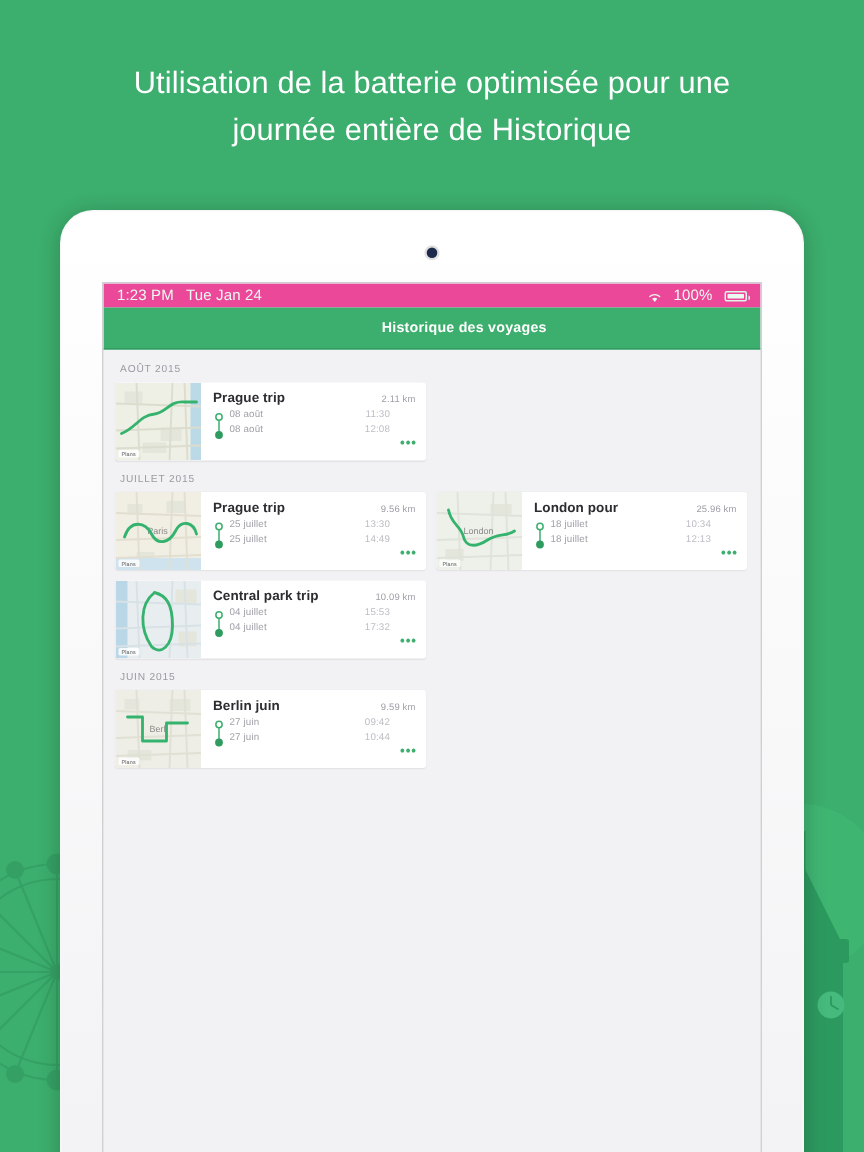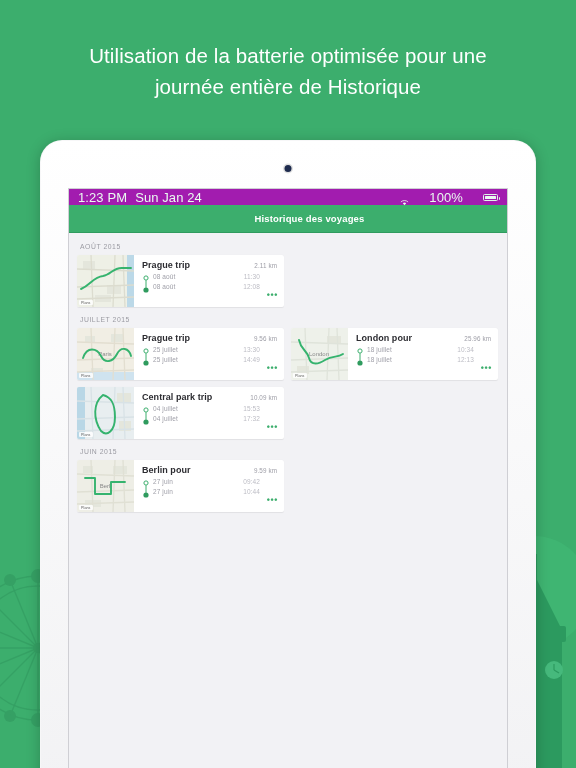--- a/index.html
+++ b/index.html
@@ -43,26 +43,26 @@
   }
   .screen {
     position:absolute; left:28px; top:48px; width:440px; height:612px;
     background:#f2f2f5; overflow:hidden;
     border-left:1px solid #cfcfd4; border-right:1px solid #cfcfd4;
     border-top:1px solid #cfcfd4;
   }
 
   
   .statusbar {
-    height:16px; background:#a21caf; color:#eafaf1;
+    height:16px; background:#ec4899; color:#eafaf1;
     display:flex; align-items:center; padding:0 9px;
-    font-size:13px; letter-spacing:.1px;
+    font-size:10px; letter-spacing:.1px;
   }
   .sb-left { display:flex; gap:8px; align-items:center; }
-  .sb-right { margin-left:auto; display:flex; gap:20px; align-items:center; }
+  .sb-right { margin-left:auto; display:flex; gap:8px; align-items:center; }
   .wifi-icon { display:inline-block; width:9px; height:7px; position:relative; }
   .batt {
     width:15px; height:7px; border:1px solid #dff5e8; border-radius:1.5px;
     position:relative; display:inline-block;
   }
   .batt::before{ content:""; position:absolute; left:1px; top:1px; bottom:1px; right:1px; background:#eafaf1; border-radius:.5px; }
   .batt::after{ content:""; position:absolute; right:-3px; top:2px; width:1.5px; height:3px; background:#dff5e8; border-radius:0 1px 1px 0; }
 
   
   .navbar {
@@ -197,21 +197,21 @@
 
 <div class="tablet">
   <div class="tablet-inner-edge"></div>
   <div class="camera"></div>
 
   <div class="screen">
 
     <div class="statusbar">
       <div class="sb-left">
         <span>1:23 PM</span>
-        <span>Sun Jan 24</span>
+        <span>Tue Jan 24</span>
       </div>
       <div class="sb-right">
         <span class="wifi-icon">
           <svg viewBox="0 0 18 14" width="9" height="7">
             <path d="M9 12.6 L5.6 8.4 A5.4 5.4 0 0 1 12.4 8.4 Z" fill="#eafaf1"></path>
             <path d="M2.4 5.4 A9.6 9.6 0 0 1 15.6 5.4" stroke="#eafaf1" stroke-width="1.6" fill="none" stroke-linecap="round"></path>
           </svg>
         </span>
         <span>100%</span>
         <span class="batt"></span>
@@ -421,21 +421,21 @@
       <line x1="0" y1="44" x2="57" y2="42"></line>
                   <line x1="46" y1="0" x2="48" y2="52"></line>
     </g>
     <text x="28" y="28" font-size="6" fill="#8a8a8a" text-anchor="middle" font-family="Liberation Sans, sans-serif">Berl</text>
     <path d="M8 18 L18 18 L18 34 L34 34 L34 22 L48 22" stroke="#35b36e" stroke-width="1.9" fill="none" stroke-linecap="round" stroke-linejoin="round"></path>
   </svg>
         <span class="plans-tag">Plans</span>
       </div>
       <div class="card-body">
         <div class="row-top">
-          <span class="trip-name">Berlin pour</span>
+          <span class="trip-name">Berlin juin</span>
           <span class="dist">9.59 km</span>
         </div>
         <div class="times">
           <svg class="timeline" viewBox="0 0 6 18" width="6" height="18">
   <circle cx="3" cy="3" r="2.1" fill="none" stroke="#3cae6d" stroke-width="1"></circle>
   <line x1="3" y1="5.2" x2="3" y2="12.8" stroke="#3cae6d" stroke-width="1"></line>
   <circle cx="3" cy="15" r="2.6" fill="#2f9b5e"></circle>
 </svg>
           <div class="time-row">
             <span class="t-date">27 juin</span>

